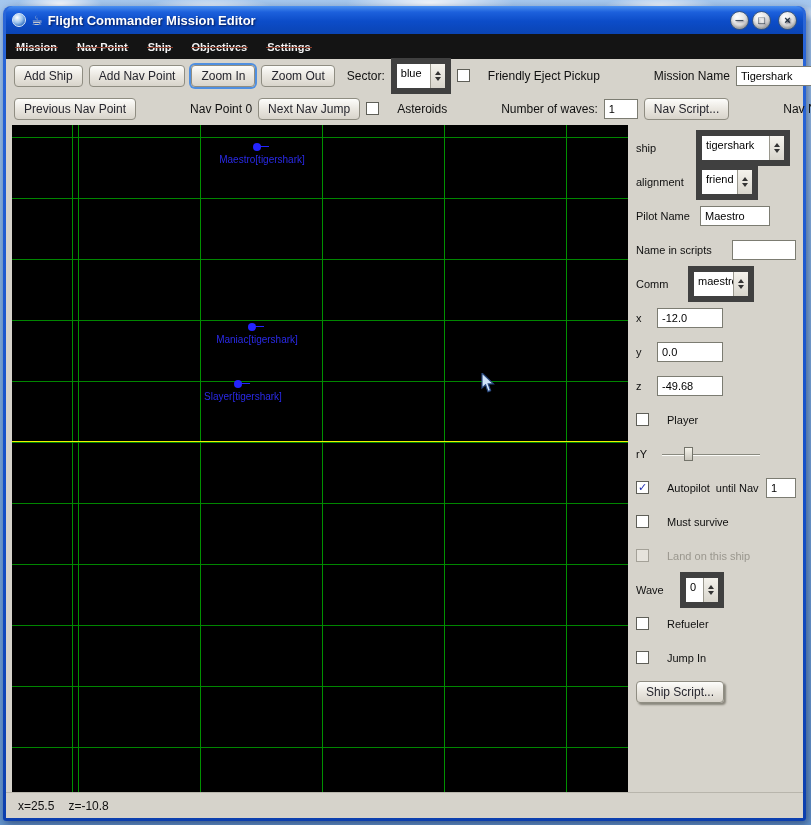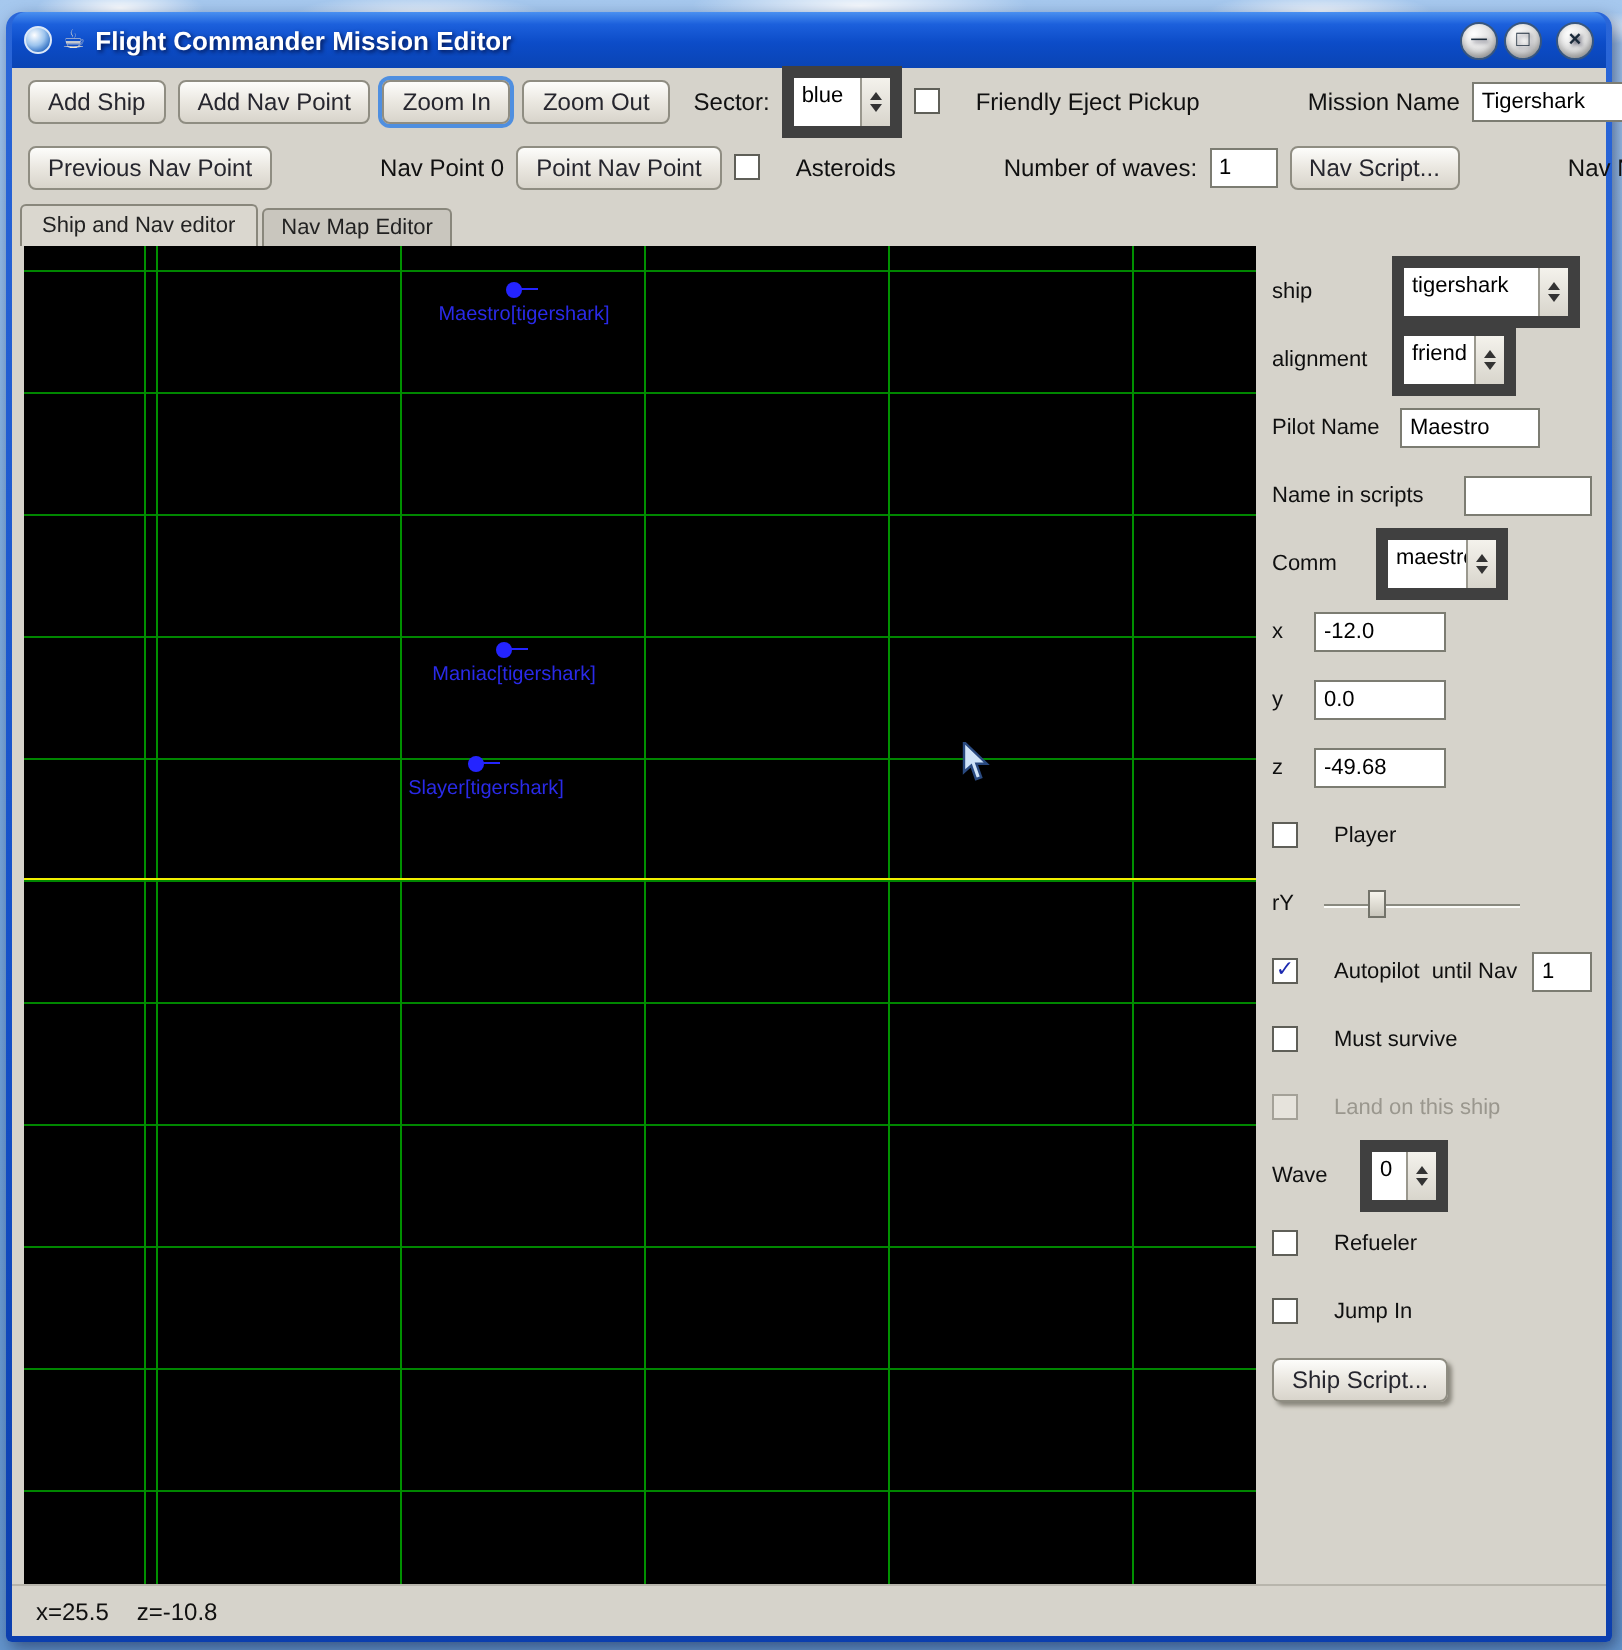--- a/index.html
+++ b/index.html
@@ -140,20 +140,27 @@
             <span>□</span>
           </div>
         <div class="winbtn close">
             <span>×</span>
           </div>
       </div>
     </div>
 
     <div class="winbody">
 
+      <div class="menubar">
+        <span class="menu-item">Mission</span>
+        <span class="menu-item">Nav Point</span>
+        <span class="menu-item">Ship</span>
+        <span class="menu-item">Objectives</span>
+        <span class="menu-item">Settings</span>
+      </div>
 
       <div class="toolbar">
         <button class="btn">Add Ship</button>
         <button class="btn">Add Nav Point</button>
         <button class="btn focused">Zoom In</button>
         <button class="btn">Zoom Out</button>
         <span class="lbl" style="margin-left:6px">Sector:</span>
         <div class="combo" style="width:60px">
           <span class="combo-val">blue</span>
           <span class="combo-btn">
@@ -165,36 +172,32 @@
           <span class="cb-box"></span>
           <span class="cb-label">Friendly Eject Pickup</span>
         </span>
         <span class="lbl">Mission Name</span>
         <input class="tf" style="width: 95px;" value="Tigershark">
       </div>
 
       <div class="toolbar">
         <button class="btn">Previous Nav Point</button>
         <span class="lbl">Nav Point 0</span>
-        <button class="btn">Point Nav Point</button>
+        <button class="btn">Next Nav Jump</button>
         <span class="cb">
           <span class="cb-box"></span>
           <span class="cb-label">Asteroids</span>
         </span>
         <span class="lbl">Number of waves:</span>
         <input class="tf" style="width: 34px;" value="1">
         <button class="btn">Nav Script...</button>
         <span class="lbl">Nav Name</span>
         <input class="tf" style="width: 80px;" value="Nav 1">
       </div>
 
-      <div class="tabstrip">
-        <span class="tab selected">Ship and Nav editor</span>
-        <span class="tab">Nav Map Editor</span>
-      </div>
 
       <div class="content">
 
         <div class="canvas">
           <div class="axis-h"></div>
 
           <div class="ship" style="left: 245px; top: 22px;">
             <span class="ship-dot"></span>
             <span class="ship-ray"></span>
             <span class="ship-label">Maestro[tigershark]</span>

